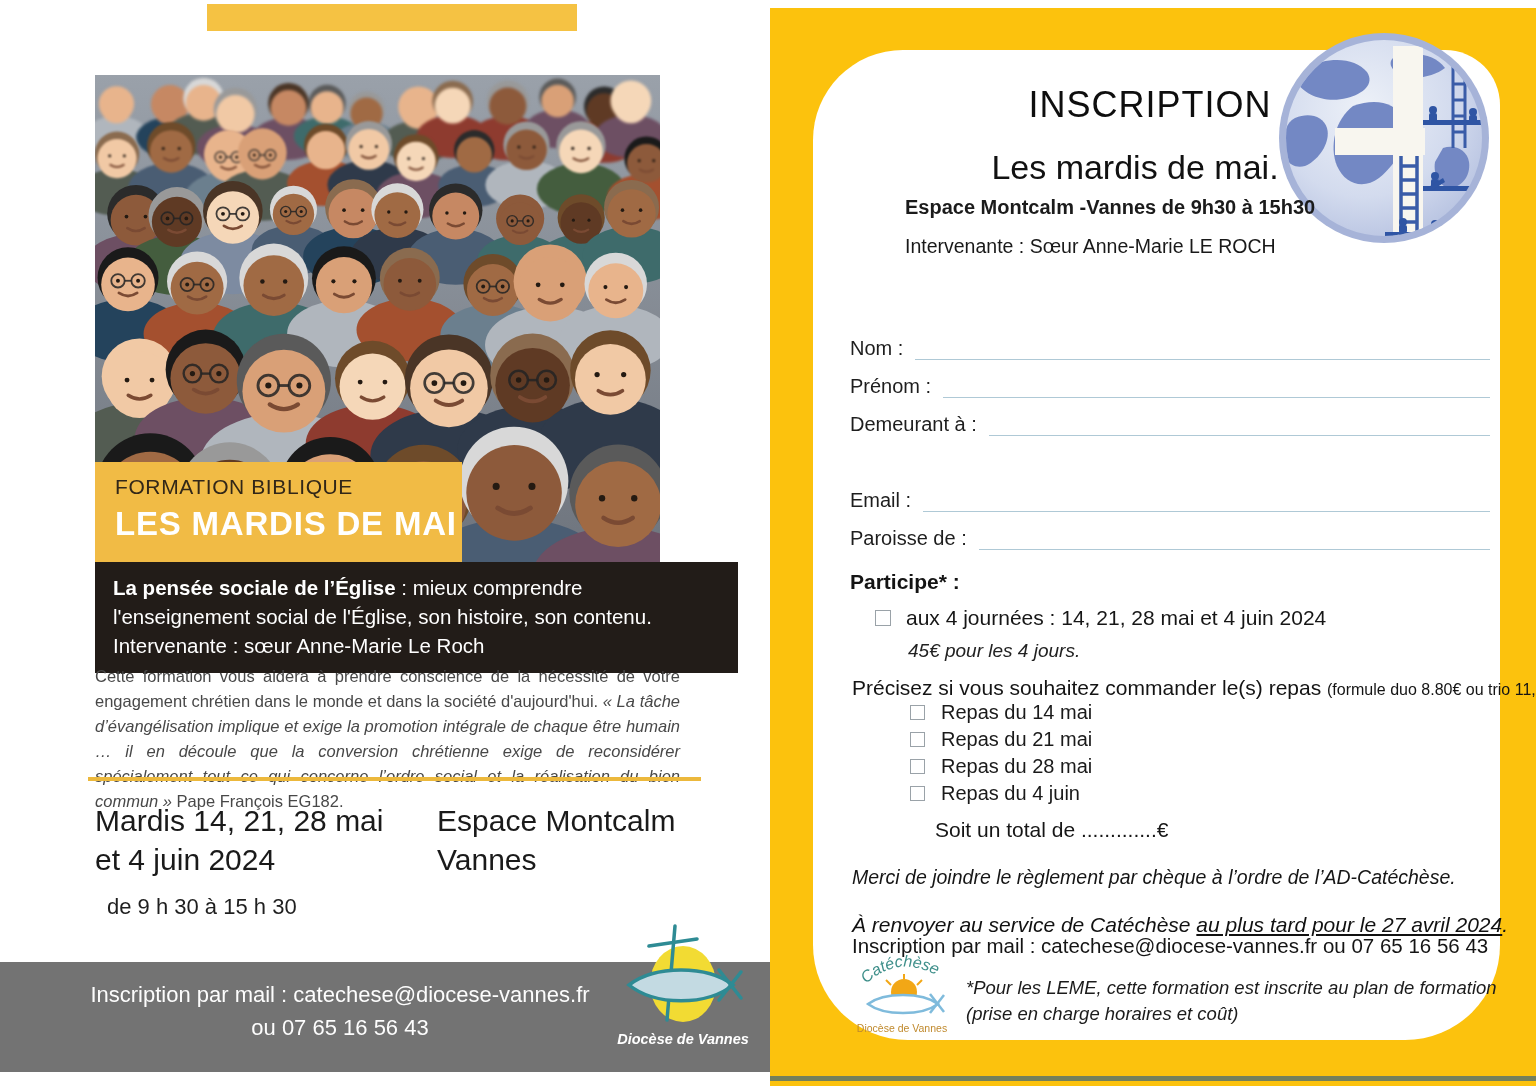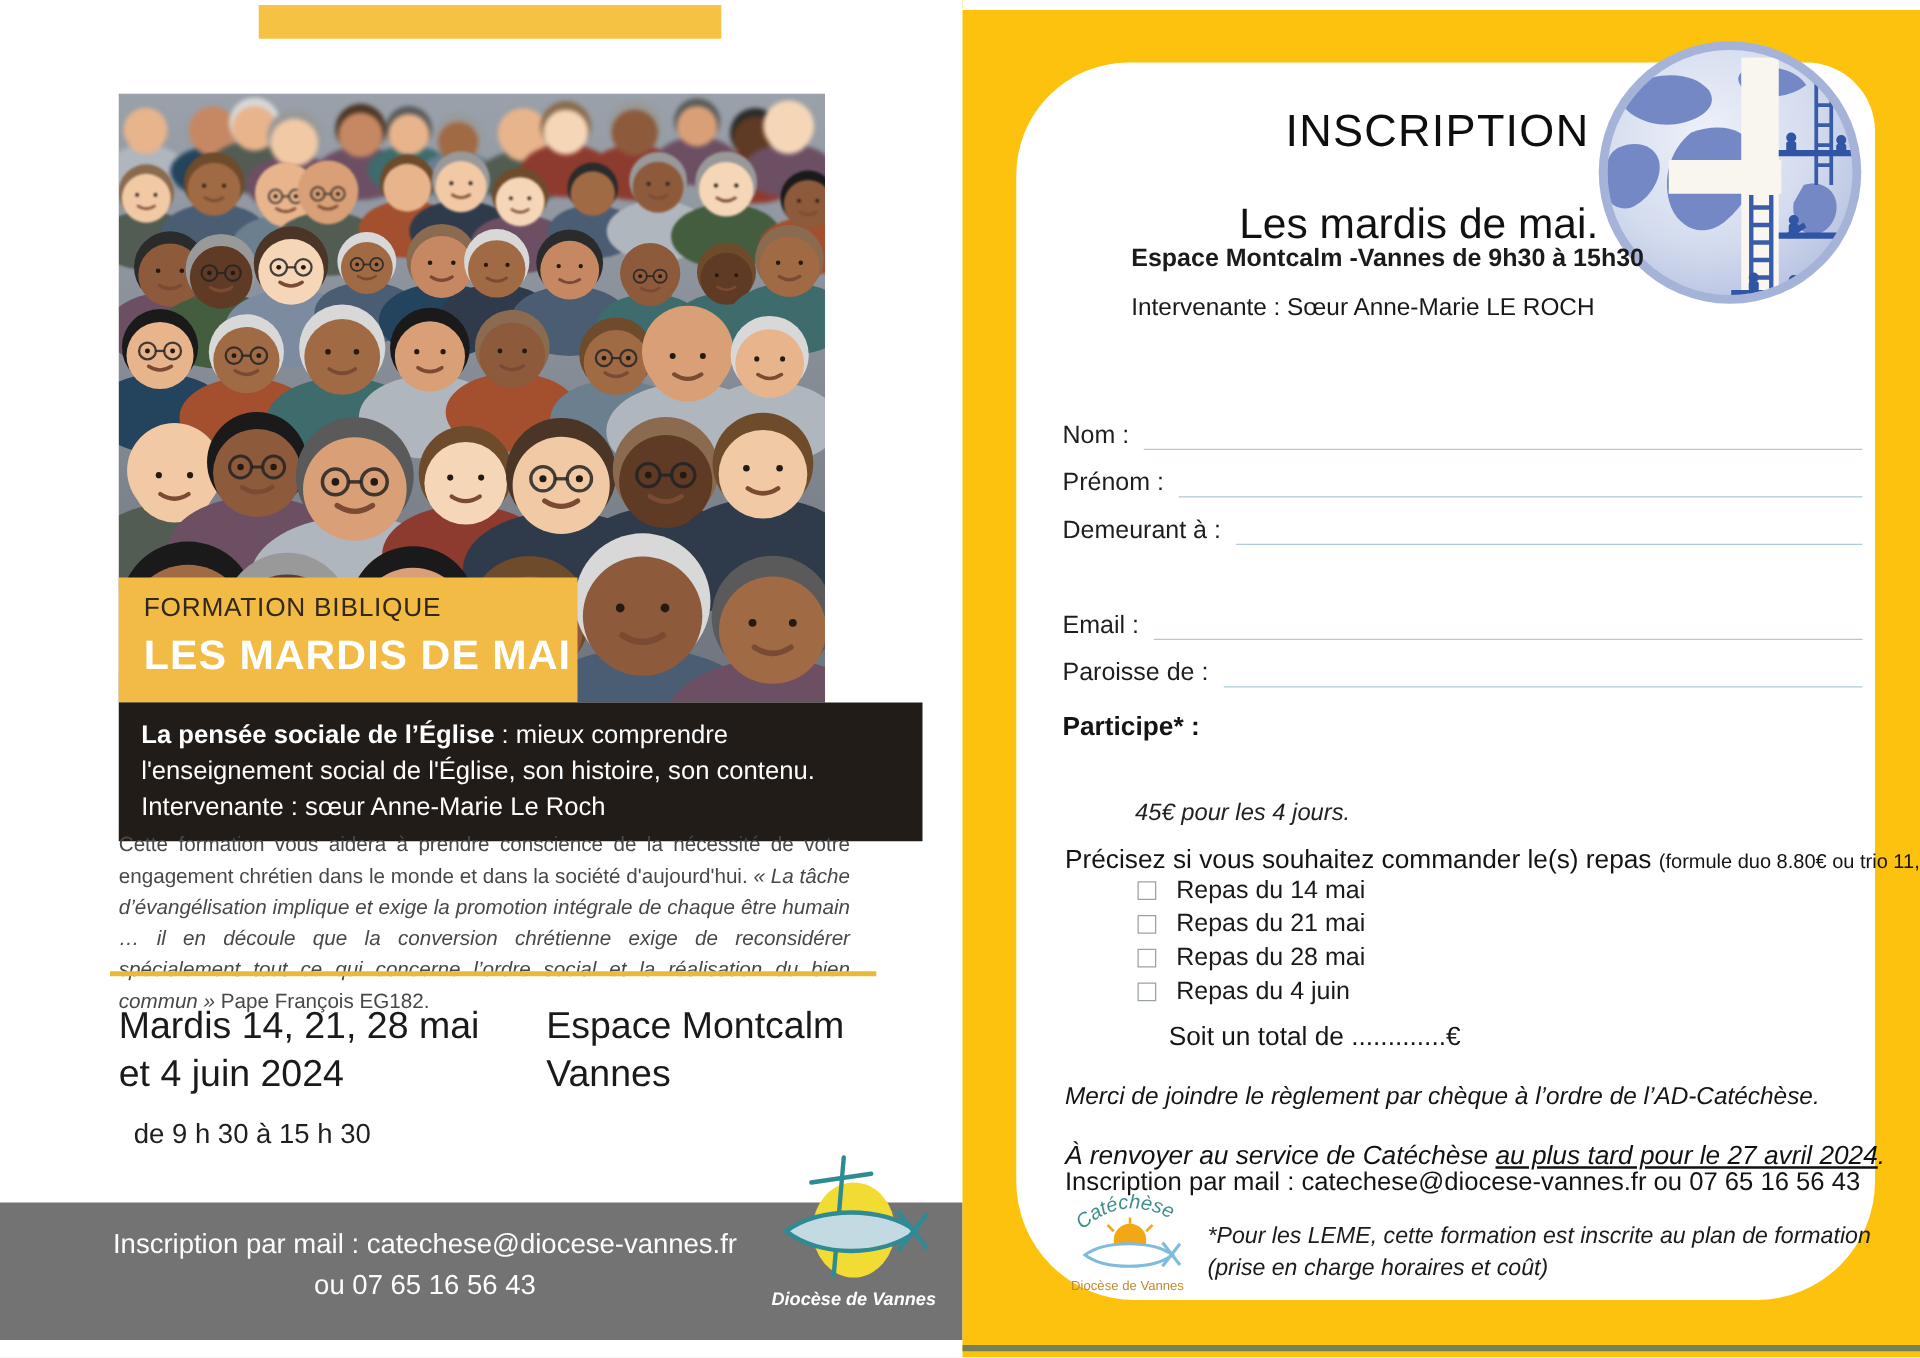--- a/index.html
+++ b/index.html
@@ -30,21 +30,21 @@
   .diocese-logo { position:absolute; left:615px; top:922px; }
 
   
   .right-page { position:absolute; left:770px; top:0; width:766px; height:1086px; background:#FCC20D; }
   .rp-topstrip { position:absolute; left:0; top:0; width:766px; height:8px; background:#ffffff; }
   .card { position:absolute; left:43px; top:50px; width:687px; height:990px; background:#ffffff;
           border-radius:90px 55px 95px 95px; }
   .globe { position:absolute; left:505px; top:28px; }
   .rp-title { position:absolute; left:120px; top:84px; width:520px; text-align:center; font-size:36px;
               letter-spacing:1px; color:#0e0e0e; }
-  .rp-subtitle { position:absolute; left:60px; top:160px; width:610px; text-align:center; font-size:34px; color:#111; }
+  .rp-subtitle { position:absolute; left:60px; top:148px; width:610px; text-align:center; font-size:34px; color:#111; }
   .rp-venue { position:absolute; left:135px; top:196px; font-size:20px; font-weight:bold; color:#1b1b1b; }
   .rp-interv { position:absolute; left:135px; top:235px; font-size:19.5px; color:#191919; }
   .rp-theme { position:absolute; left:100px; top:278px; width:520px; text-align:center; font-size:26.5px; color:#101010; }
   .frow { position:absolute; left:80px; right:46px; display:flex; align-items:flex-end; height:26px; }
   .frow .lbl { font-size:20px; color:#1e1e1e; white-space:nowrap; line-height:24px; }
   .frow .fline { flex:1; margin-left:12px; border-bottom:1.7px solid #AFC9D6; height:20px; }
   .participe-h { position:absolute; left:80px; top:570px; font-size:21px; font-weight:bold; color:#141414; }
   .cbx { display:inline-block; width:15px; height:15px; border:1.6px solid #9AA2A8; background:#fff;
          vertical-align:middle; flex:none; }
   .opt-row { position:absolute; display:flex; align-items:center; gap:15px; font-size:21px; color:#161616; }
@@ -588,20 +588,24 @@
       <span class="lbl">Email :</span>
       <span class="fline"></span>
     </div>
     <div class="frow" style="top:524px">
       <span class="lbl">Paroisse de :</span>
       <span class="fline"></span>
     </div>
 
     <div class="participe-h">Participe* :</div>
 
+    <div class="opt-row" style="left:105px; top:606px">
+      <span class="cbx" style="width:16px;height:16px"></span>
+      <span>aux 4 journées : 14, 21, 28 mai et 4 juin 2024</span>
+    </div>
     <div class="price-note">45€ pour les 4 jours.</div>
 
     <div class="precisez">
       <span>Précisez si vous souhaitez commander le(s) repas </span><span class="small">(formule duo 8.80€ ou trio 11,5€) :</span>
     </div>
 
     <div class="repas-row" style="left:140px; top:701px">
       <span class="cbx"></span>
       <span>Repas du 14 mai</span>
     </div>

